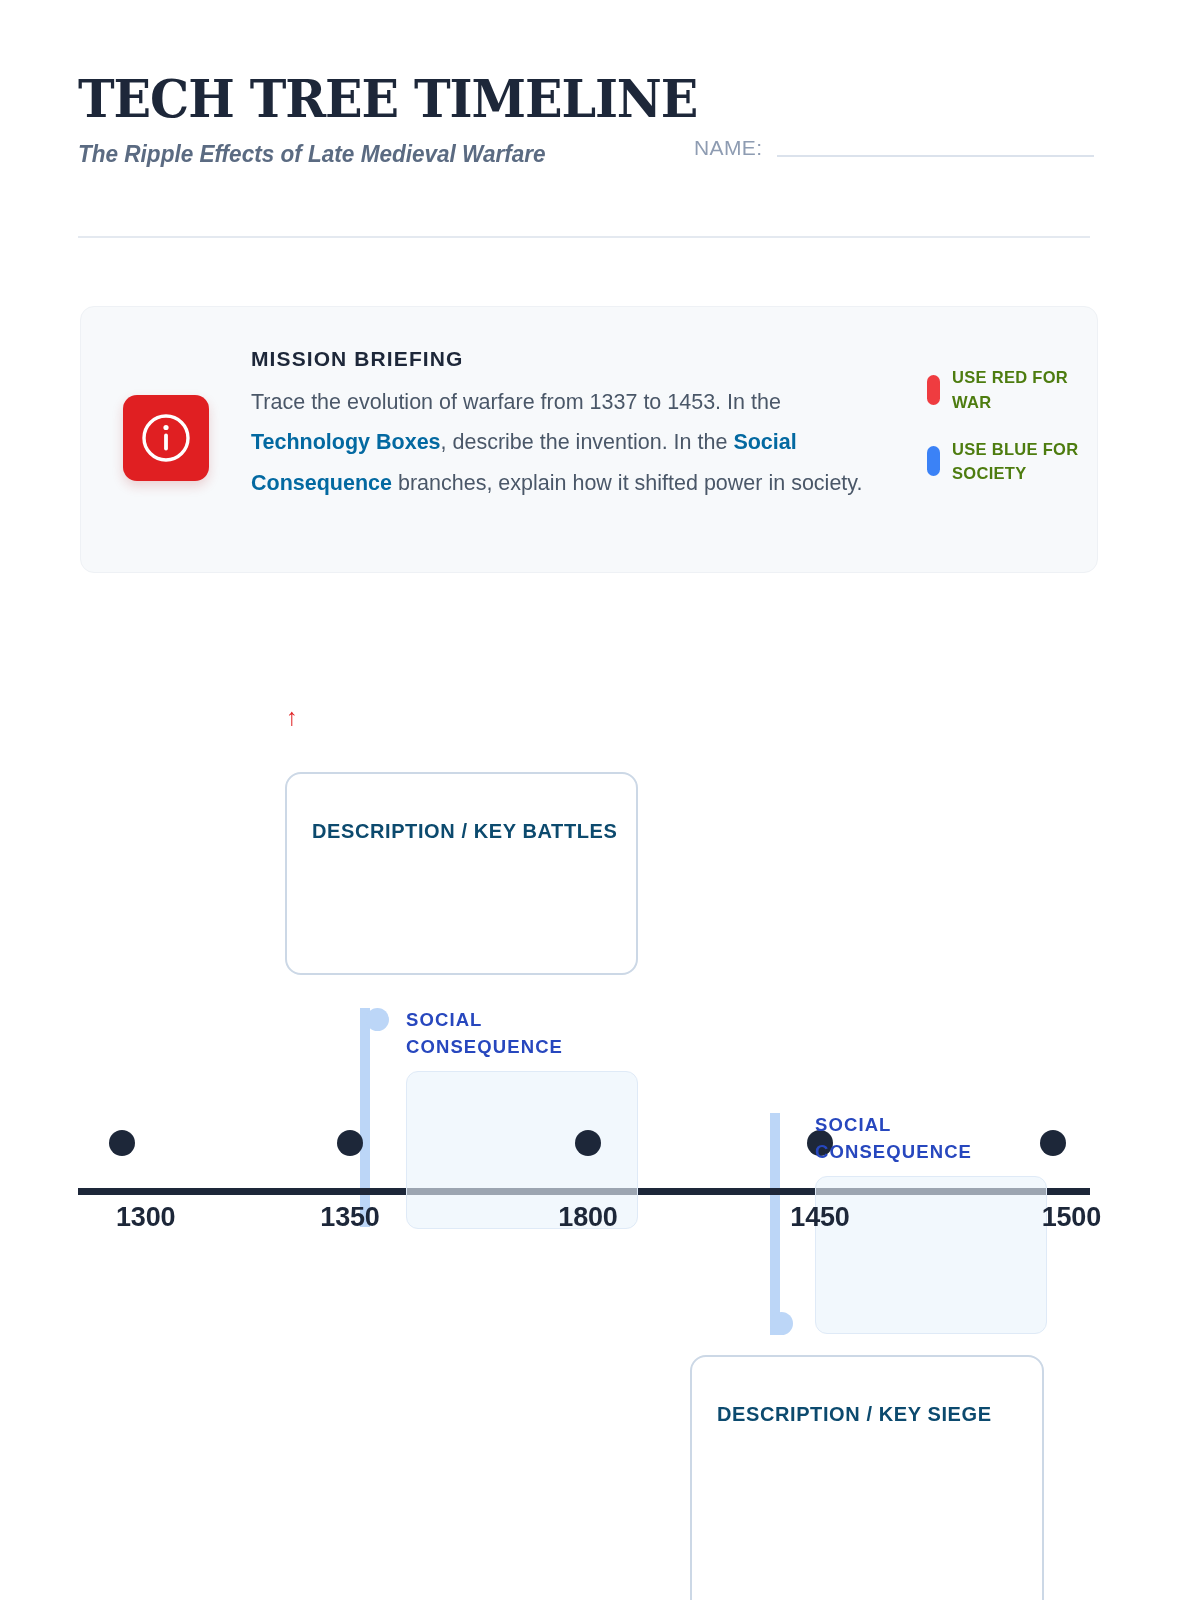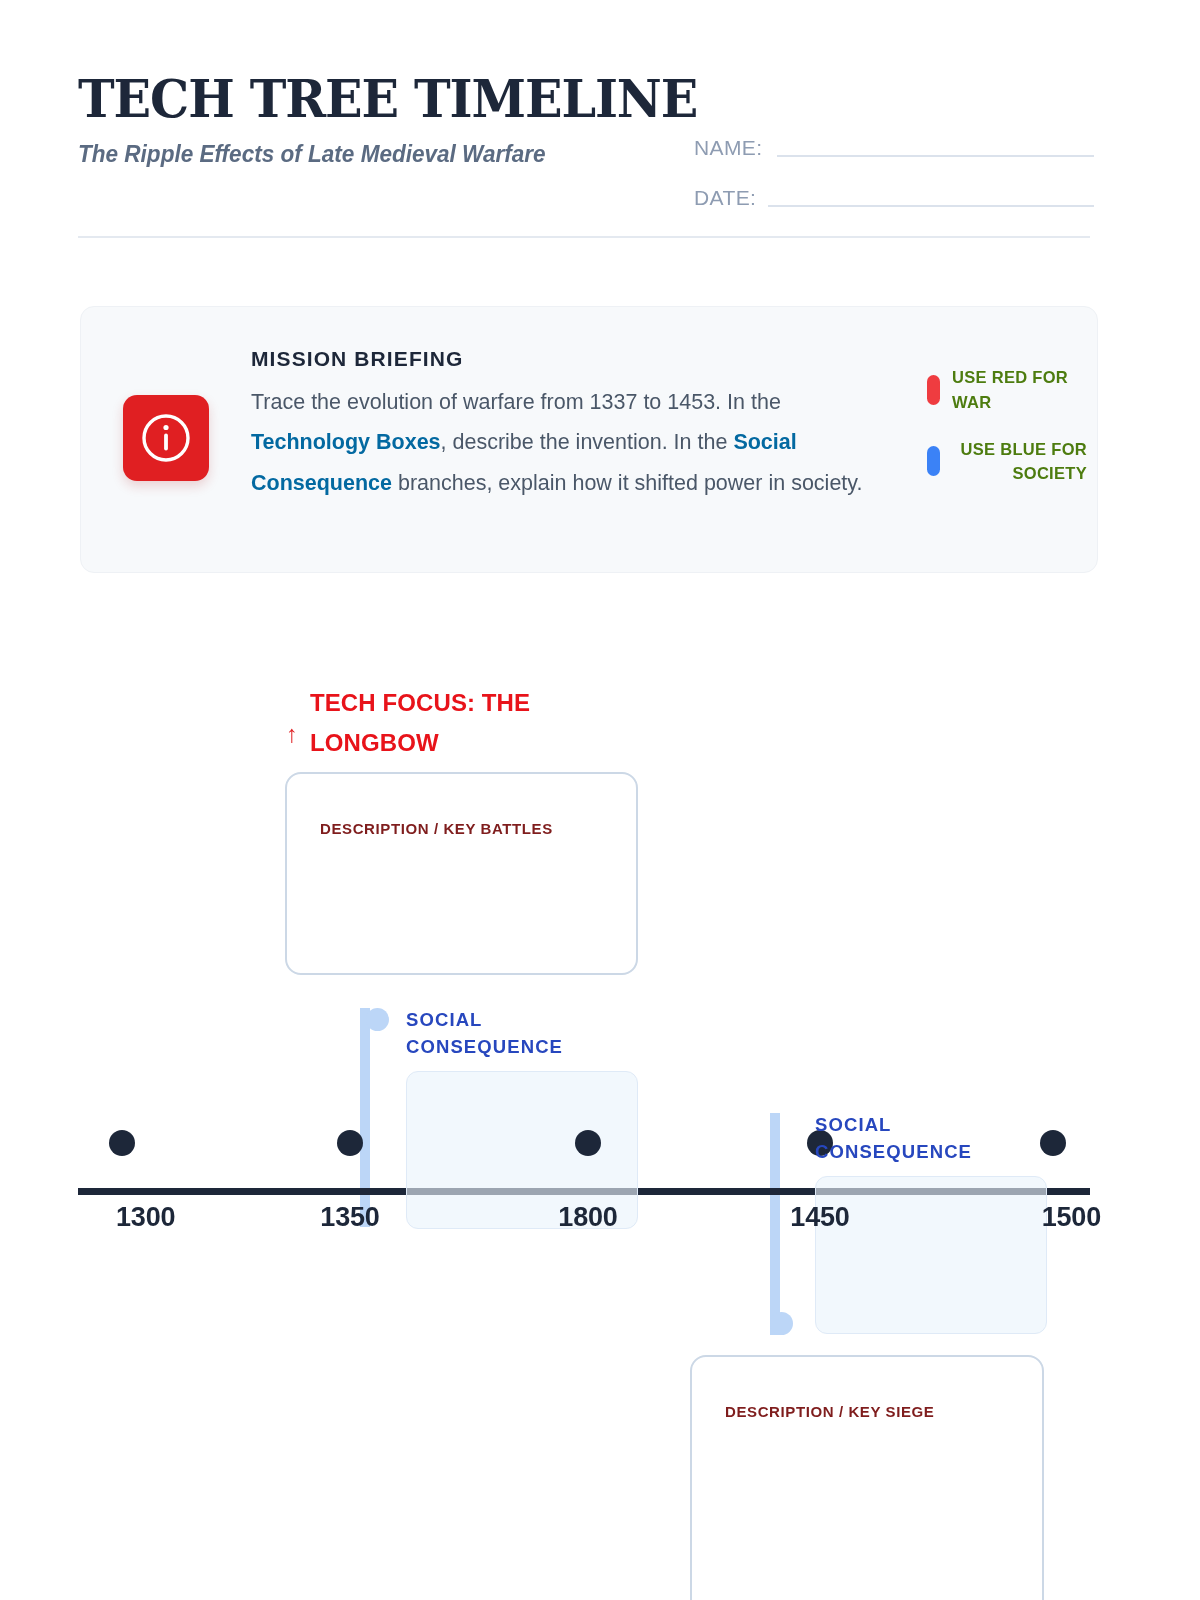--- a/index.html
+++ b/index.html
@@ -153,21 +153,21 @@
     position: absolute;
     left: 846px;
     top: 58px;
     width: 160px;
   }
   .legend-item {
     display: flex;
     align-items: center;
     gap: 12px;
   }
-  .legend-item + .legend-item { margin-top: 22px; text-align: right; }
+  .legend-item + .legend-item { margin-top: 22px; }
   .legend-swatch {
     width: 13px;
     height: 30px;
     border-radius: 7px;
     flex: none;
   }
   .legend-label {
     font-size: 16.5px;
     font-weight: 700;
     letter-spacing: 0.3px;
@@ -250,26 +250,25 @@
   .desc-box {
     position: absolute;
     border: 2px solid #ccd8e6;
     border-radius: 16px;
     background: #ffffff;
   }
   .desc-box-label {
     position: absolute;
     left: 25px;
     top: 46px;
-    font-size: 15px;
+    font-size: 20px;
     font-weight: 700;
     letter-spacing: 0.6px;
-    color: #7f1d1d;
+    color: #0c4a6e;
     white-space: nowrap;
-    margin-left: 8px;
   }
 
   .desc-box-tech {
     left: 285px;
     top: 772px;
     width: 353px;
     height: 203px;
   }
 
   .desc-box-siege {
@@ -332,24 +331,20 @@
 
     <div class="title-block">
       <div class="worksheet-title">TECH TREE TIMELINE</div>
       <div class="worksheet-subtitle">The Ripple Effects of Late Medieval Warfare</div>
     </div>
 
     <div class="fields">
       <div class="field-row">
         <span class="field-label">NAME:</span>
         <span class="field-line name-line"></span>
-      </div>
-      <div class="field-row">
-        <span class="field-label">DATE:</span>
-        <span class="field-line"></span>
       </div>
     </div>
   </div>
 
   <div class="header-rule"></div>
 
   <div class="briefing">
 
     <div class="briefing-icon">
       <svg width="86" height="86" viewBox="0 0 86 86" aria-hidden="true">
@@ -374,21 +369,20 @@
         <span class="legend-label">USE BLUE FOR SOCIETY</span>
       </div>
     </div>
   </div>
 
   <div class="timeline">
 
     <div class="tech-focus">
       <div class="tech-focus-head">
         <span class="tech-arrow">↑</span>
-        <span class="tech-focus-title">TECH FOCUS: THE LONGBOW</span>
       </div>
     </div>
 
     <div class="desc-box desc-box-tech">
       <span class="desc-box-label">DESCRIPTION / KEY BATTLES</span>
     </div>
 
     <div class="connector conn-1"></div>
     <div class="connector-cap conn-1-cap"></div>
     <div class="social-label social-label-1">SOCIAL CONSEQUENCE</div>

